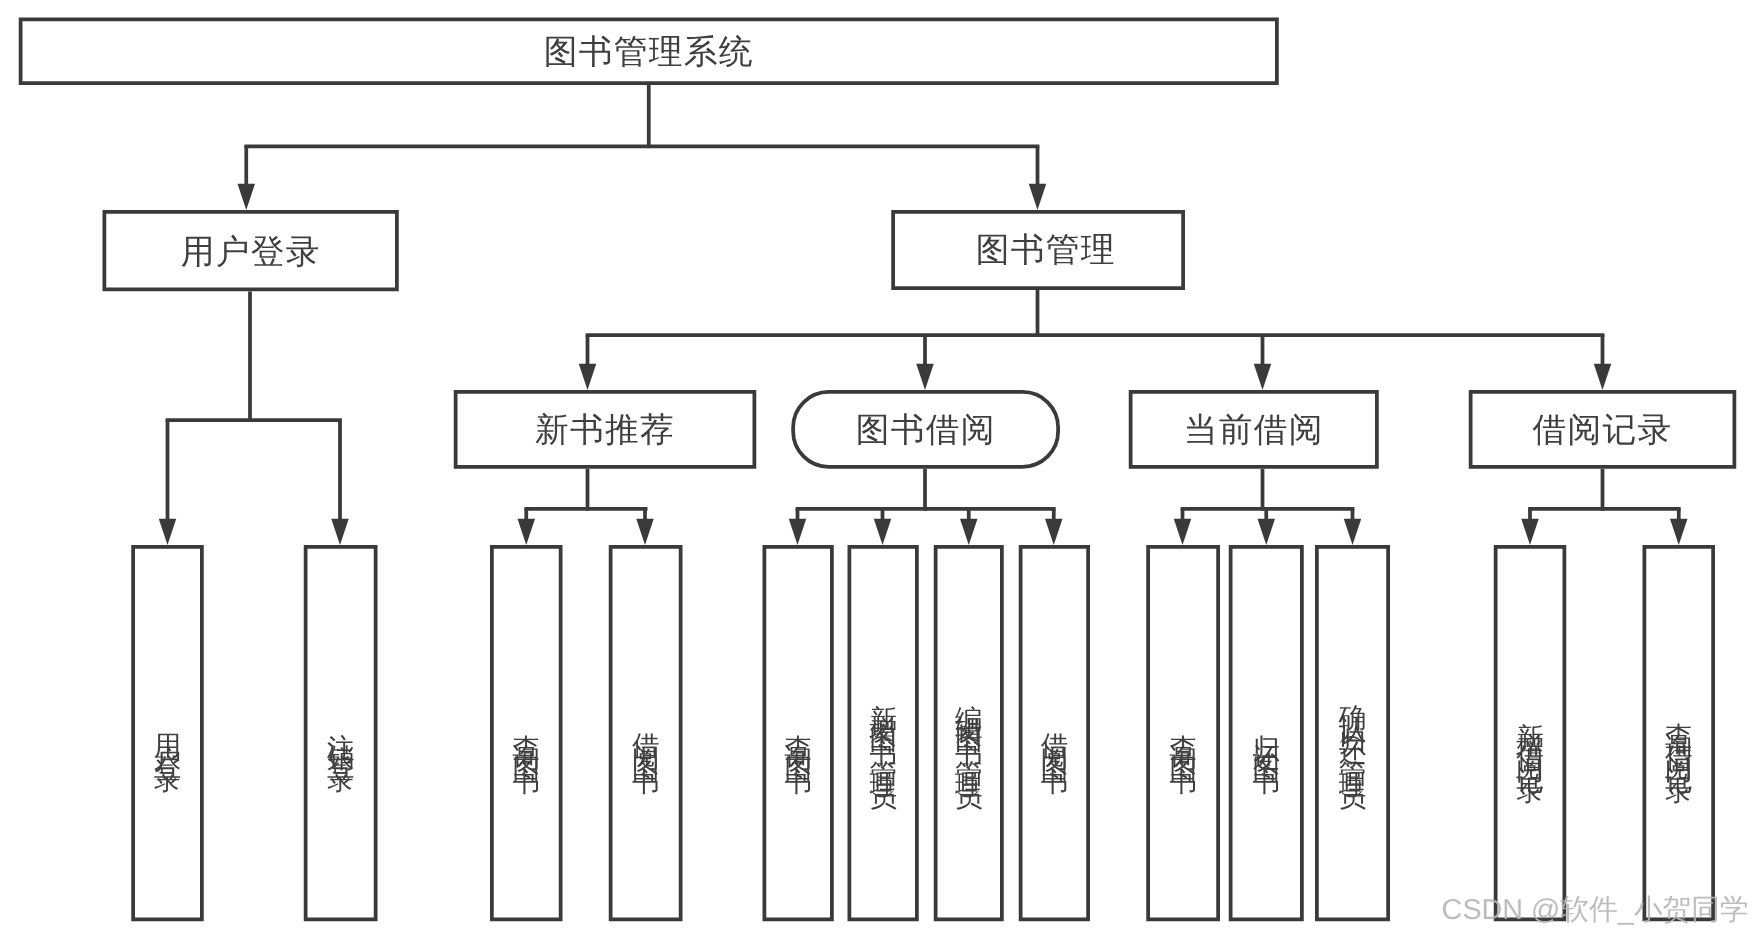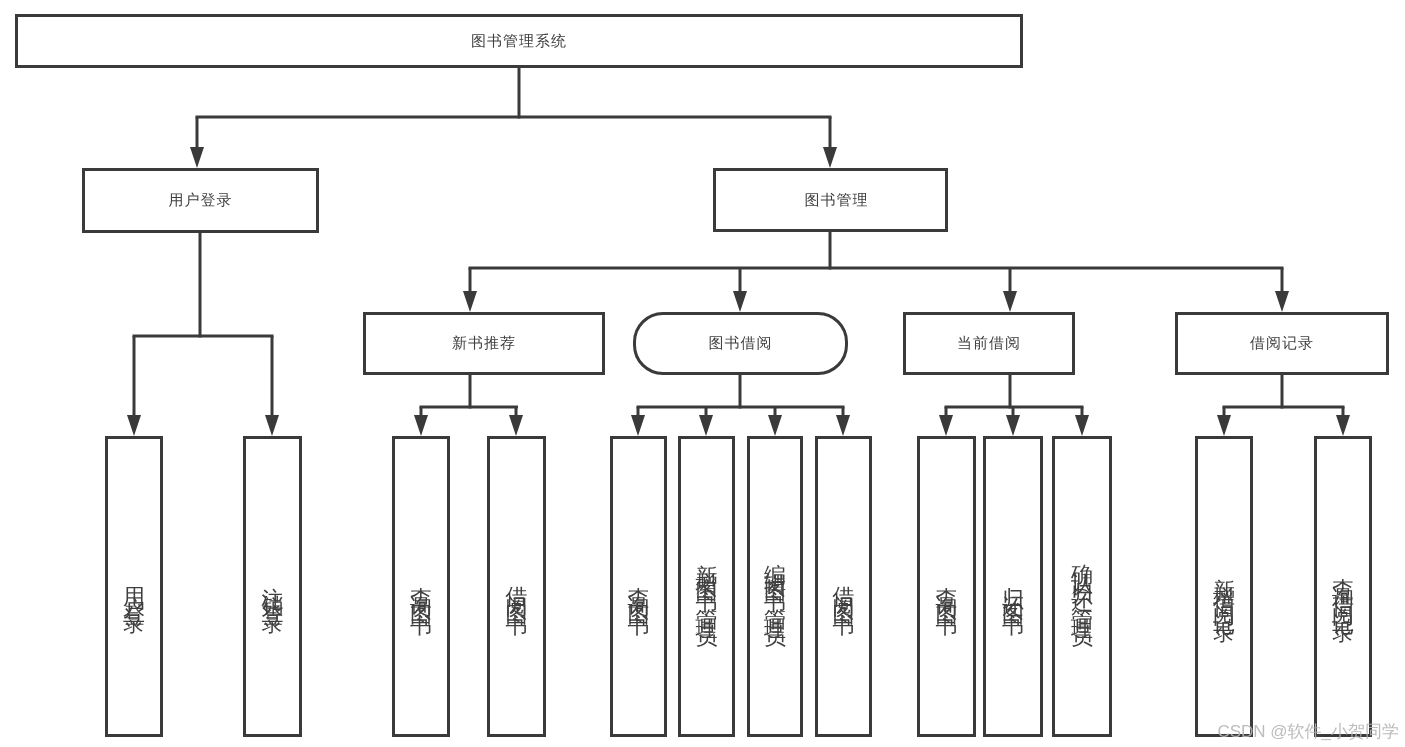--- a/index.html
+++ b/index.html
@@ -18,34 +18,34 @@
   .connectors{position:absolute;left:0;top:0;z-index:0;}
   .box{
     position:absolute;
     box-sizing:border-box;
     border:3px solid var(--line);
     background:#ffffff;
     display:flex;align-items:center;justify-content:center;
     z-index:1;
     color:var(--text);
   }
-  .h-label{font-size:15px;letter-spacing:1px;white-space:nowrap;}
+  .h-label{font-size:27px;letter-spacing:1px;white-space:nowrap;}
   .v-box .v-label{
     writing-mode:vertical-rl;
     text-orientation:mixed;
     font-size:22px;
     letter-spacing:9px;
     line-height:1.1;
     white-space:nowrap;
   }
   .watermark{
     position:absolute;
     right:6px;bottom:4px;
     z-index:5;
-    font-size:17px;
+    font-size:23px;
     color:var(--watermark);
     opacity:0.9;
     white-space:nowrap;
   }
 </style>
 </head>
 <body>
 
 <div class="canvas">
 
@@ -137,21 +137,21 @@
   <div class="box" style="left:713px;top:168px;width:235px;height:64px;padding-left:12px;">
     <span class="h-label">图书管理</span>
   </div>
 
   <div class="box" style="left:363px;top:312px;width:242px;height:63px;">
     <span class="h-label">新书推荐</span>
   </div>
   <div class="box" style="left:633px;top:312px;width:215px;height:63px;border-radius:30px;">
     <span class="h-label">图书借阅</span>
   </div>
-  <div class="box" style="left:903px;top:312px;width:172px;height:63px;justify-content:center;">
+  <div class="box" style="left:903px;top:312px;width:200px;height:63px;justify-content:center;">
     <span class="h-label">当前借阅</span>
   </div>
   <div class="box" style="left:1175px;top:312px;width:214px;height:63px;">
     <span class="h-label">借阅记录</span>
   </div>
 
   <div class="box v-box" style="left:105px;top:436px;width:58px;height:301px;">
     <span class="v-label">用户登录</span>
   </div>
   <div class="box v-box" style="left:243px;top:436px;width:59px;height:301px;">

